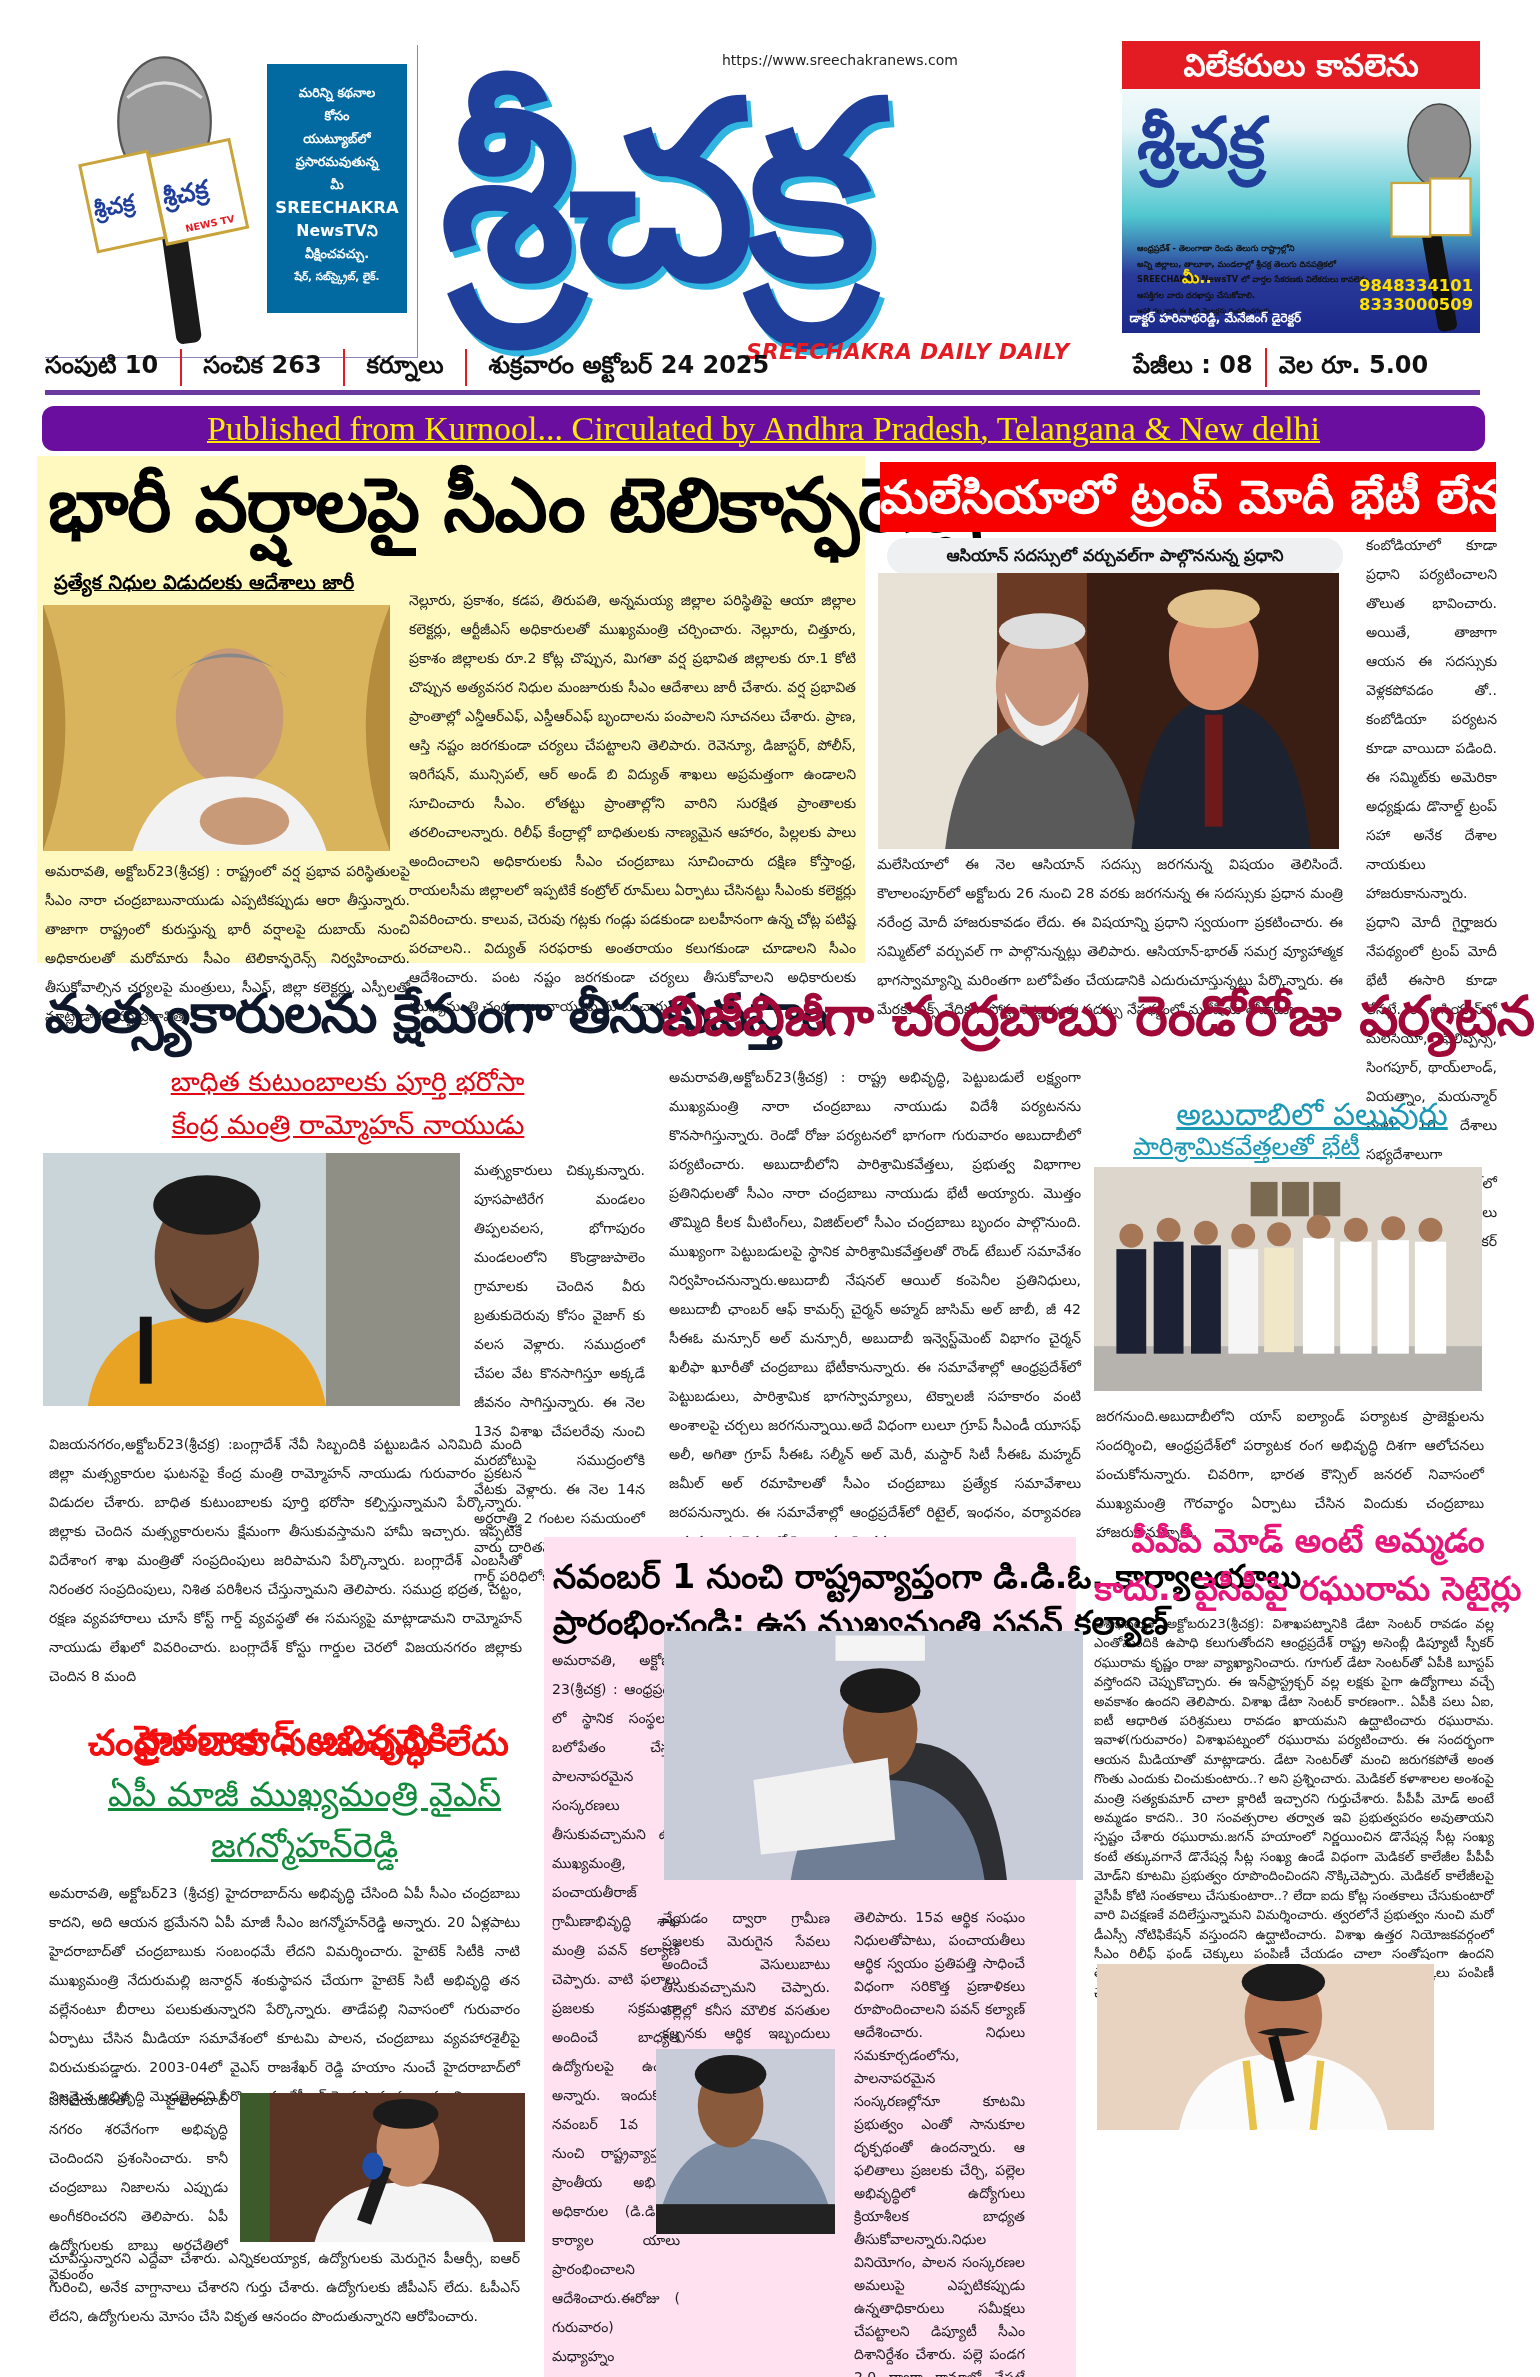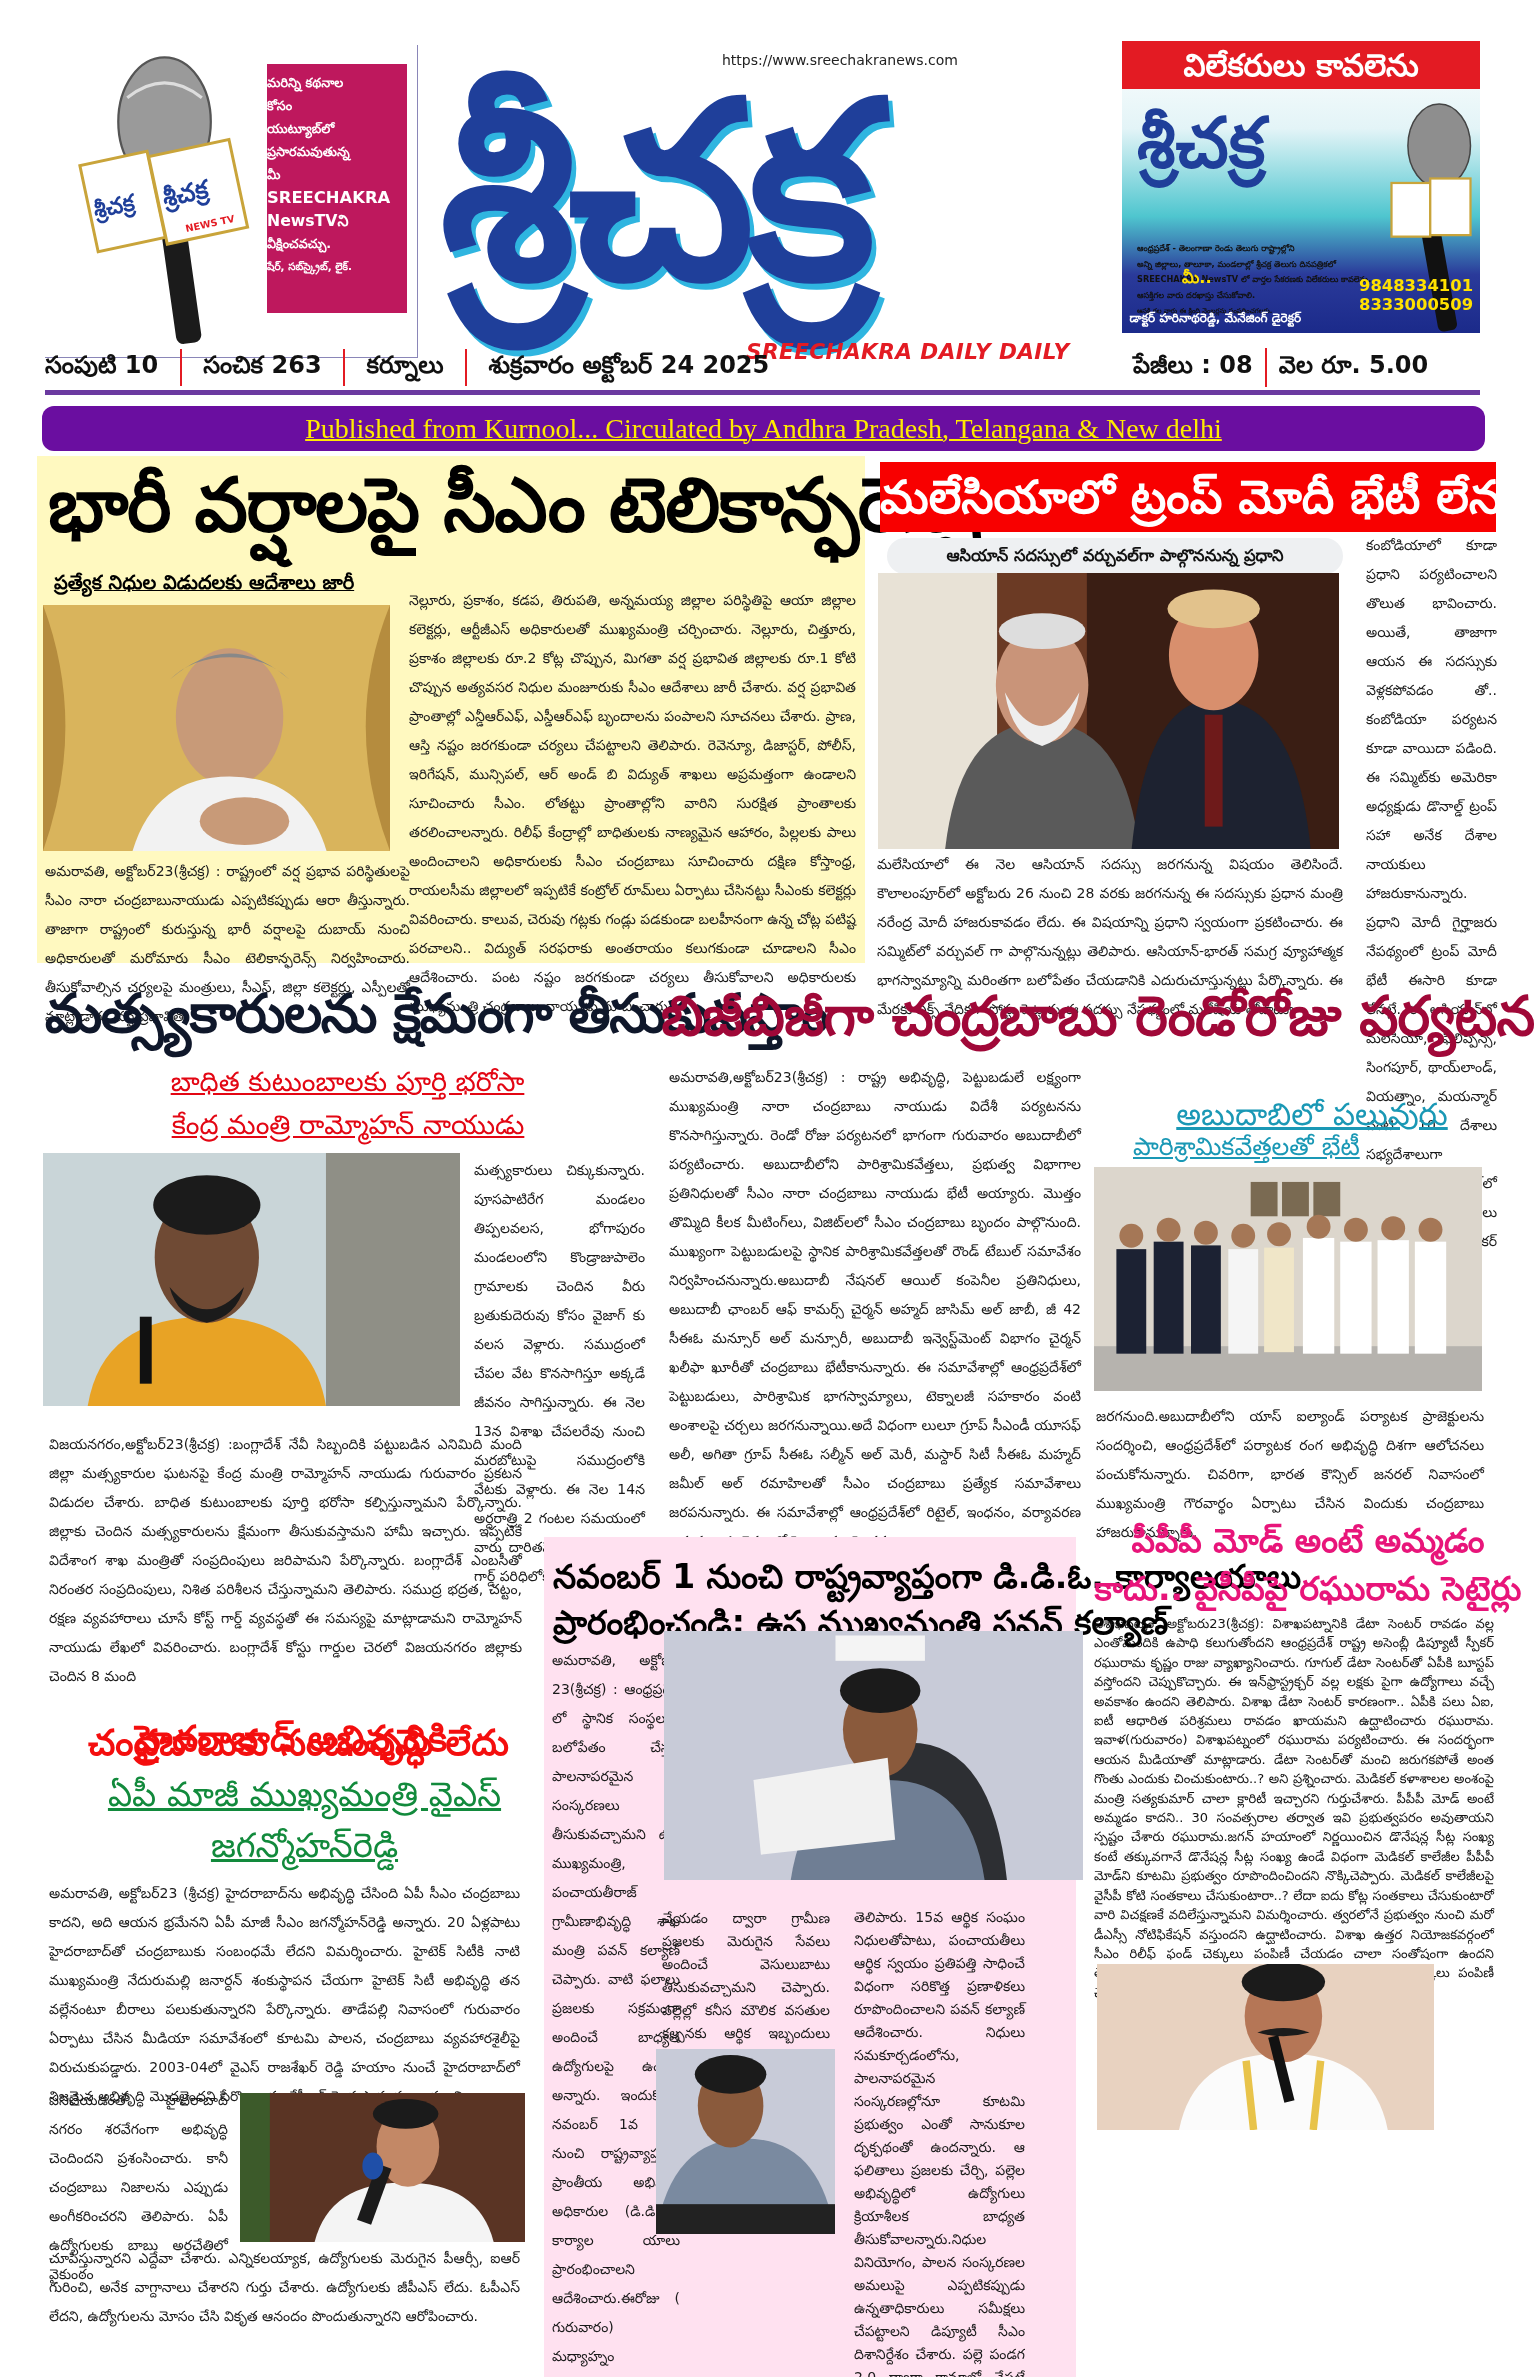--- a/index.html
+++ b/index.html
@@ -5,41 +5,41 @@
   html, body { margin:0; padding:0; background:#fff; }
   body { width:1541px; height:2377px; position:relative; overflow:hidden;
          font-family:"DejaVu Sans", sans-serif; color:#111; }
   .abs { position:absolute; box-sizing:border-box; }
   .body-text { font-family:"DejaVu Sans", sans-serif; font-size:14px; line-height:29px; text-align:justify; color:#1a1a1a; }
   .photo { background:#999; overflow:hidden; }
   .photo svg { width:100%; height:100%; display:block; }
 
   
   .mic-block { left:45px; top:45px; width:373px; height:313px; border-right:1.5px solid #8a86b8; border-bottom:1.5px solid #8a86b8; }
-  .promo-red { left:267px; top:64px; width:140px; height:249px; background:#be185d; color:#fff; 
-               font-weight:bold; font-size:12.7px; line-height:23px; padding-top:7px; }
+  .promo-red { left:267px; top:64px; width:140px; height:249px; background:#0369a1; color:#fff; text-align:center;
+               font-weight:bold; font-size:12.7px; line-height:23px; padding-top:17px; }
   .logo { left:440px; top:45px; width:671px; height:306px; }
   .site-url { left:722px; top:52px; font-size:14px; color:#222; }
   .tagline-red { left:746px; top:339px; font-size:21.6px; font-weight:bold; font-style:italic; color:#e31b23; letter-spacing:0.4px; }
   .ad-box { left:1122px; top:41px; width:358px; height:292px; overflow:hidden;
             background:linear-gradient(180deg,#ffffff 0%,#e3f4f7 30%,#4fc6cf 60%,#2a3a9a 80%,#1b2a8a 100%); }
   .ad-title { left:0; top:0; width:358px; height:48px; background:#e31b23; color:#fff; font-size:31px; font-weight:bold; text-align:center; line-height:48px; }
   .ad-logo { left:15px; top:60px; font-size:70px; font-weight:bold; color:#1f3f9a; font-family:"DejaVu Serif", serif; }
   .ad-text { left:15px; top:200px; width:253px; font-size:8.2px; line-height:15.7px; color:#111; font-weight:bold; }
   .ad-phone { left:237px; top:235px; color:#ffe100; font-weight:bold; font-size:16.4px; line-height:19.4px; }
   .ad-sign { left:7.5px; top:270px; color:#fff; font-size:12px; font-weight:bold; }
 
   .info-row { left:45px; top:343px; height:49px; font-size:24px; font-weight:bold; color:#111; display:flex; align-items:center;gap:11px; }
   .info-row .sep { width:2.2px; height:37px; background:#e31b23; margin:0 10.4px; }
   .info-row-right { left:1133px; top:343px; height:49px; font-size:24px; font-weight:bold; display:flex; align-items:center; }
   .info-row-right .sep { width:2.2px; height:39px; background:#e31b23; margin:0 12px; }
   .purple-rule { left:45px; top:390px; width:1435px; height:4.5px; background:#6b3aa0; }
 
   .banner { left:42px; top:406px; width:1443px; height:45px; background:#6a0ea0; border-radius:12px;
-            color:#ffea00; font-family:"Liberation Serif", serif; font-size:28px; text-align:center; line-height:45px; }
+            color:#ffea00; font-family:"Liberation Serif", serif; font-size:34px; text-align:center; line-height:45px; }
   .banner span { text-decoration:underline; text-decoration-thickness:1.5px; }
 
   
   .cm-box { left:37px; top:456px; width:828px; height:507px; background:#fff9c0; }
   .cm-title { left:48px; top:461px; font-size:75px; font-weight:bold; font-family:"DejaVu Serif", serif; color:#000; letter-spacing:-1.5px; white-space:nowrap; }
   .cm-sub { left:54px; top:571px; font-size:19.4px; font-weight:bold; text-decoration:underline; color:#000; }
   .cm-photo { left:43px; top:605px; width:347px; height:246px; }
   .cm-body-right { left:409px; top:586px; width:447px; }
   .cm-body-left { left:45px; top:857px; width:813px; }
 

